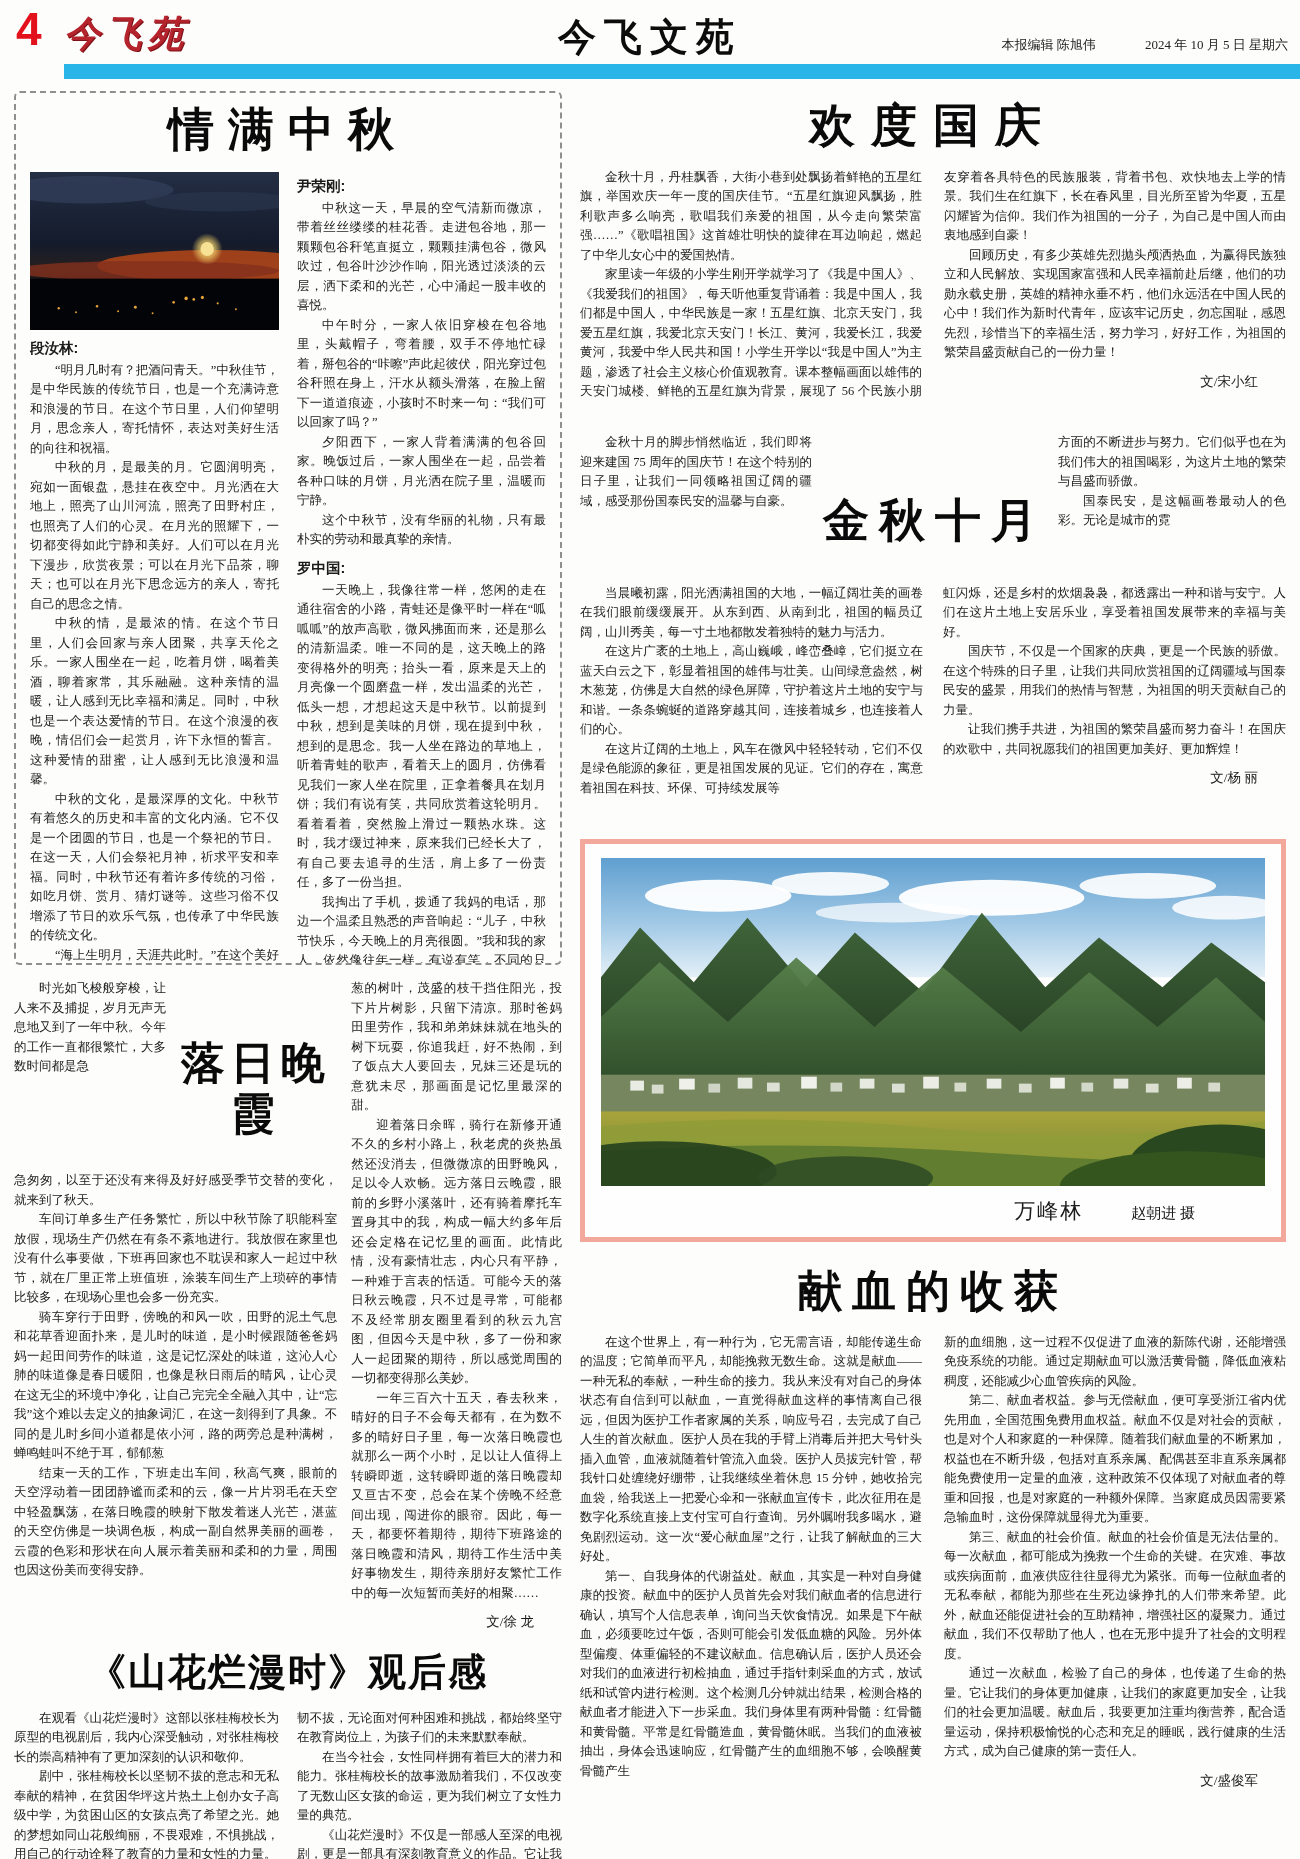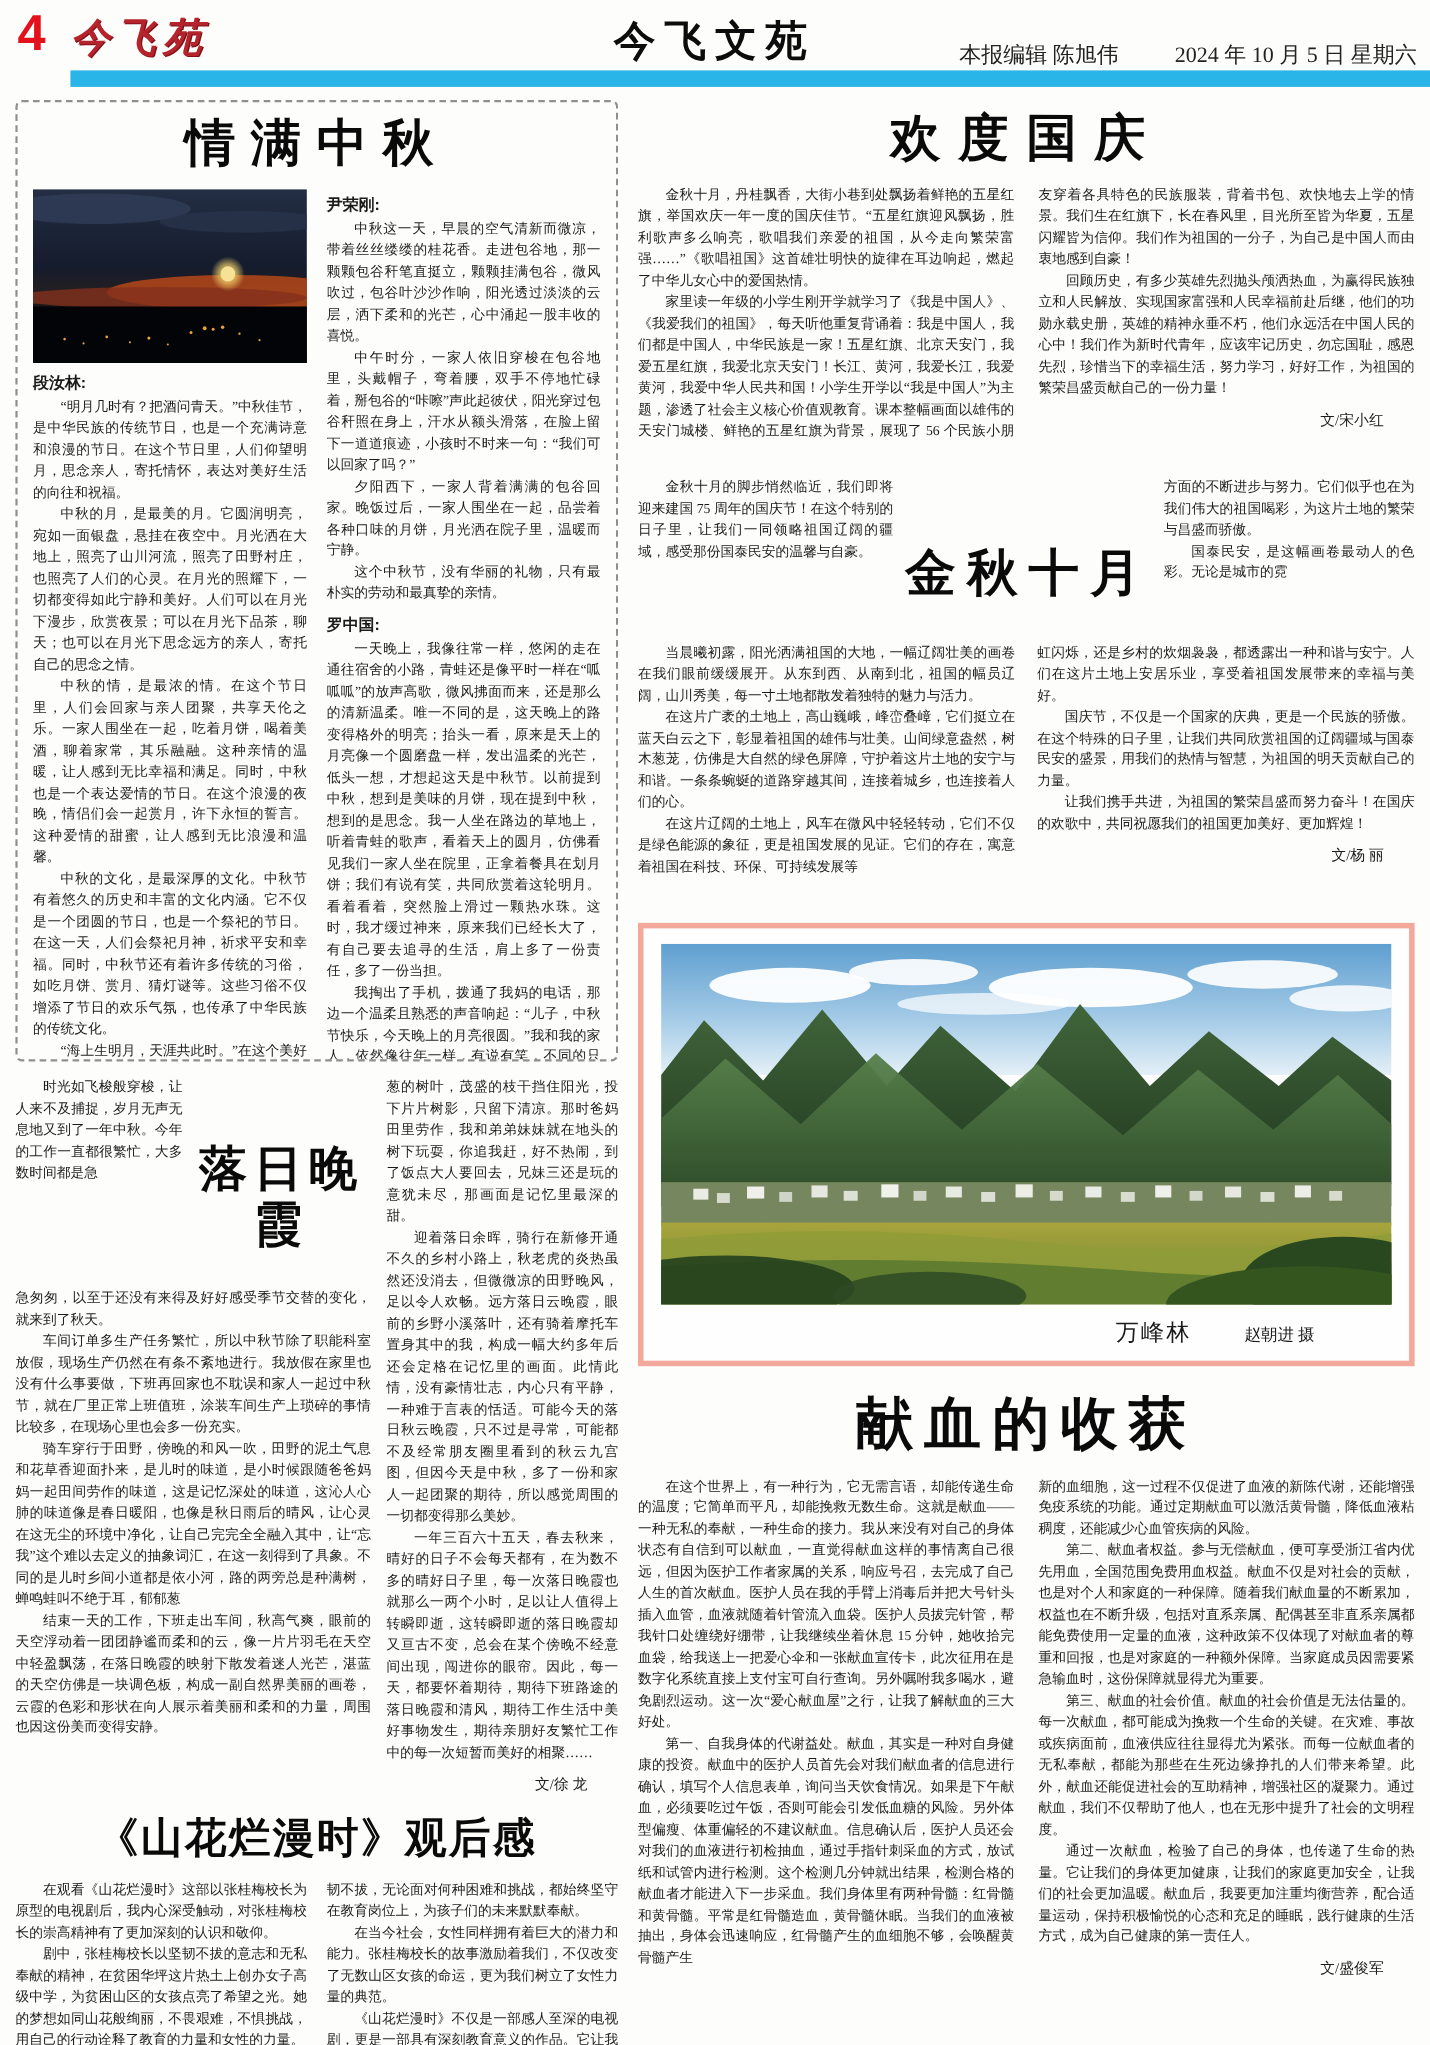--- a/index.html
+++ b/index.html
@@ -8,21 +8,21 @@
     font-family:"Liberation Serif","DejaVu Serif",serif;color:#1b1b1b;
     -webkit-font-smoothing:antialiased;
   }
   .hdr{position:relative;height:64px;}
   .page-num{position:absolute;left:16px;top:6px;font-family:"Liberation Sans",sans-serif;
     font-size:46px;font-weight:bold;color:#e3111c;line-height:1;}
   .logo{position:absolute;left:64px;top:10px;font-size:36px;color:#b5242d;font-weight:bold;
     font-style:italic;letter-spacing:6px;text-shadow:1px 1px 0 #7e1017;}
   .masthead{position:absolute;left:0;right:0;top:12px;text-align:center;
     font-family:"Liberation Sans",sans-serif;font-size:38px;font-weight:900;letter-spacing:8px;color:#0c0c0c;}
-  .meta{position:absolute;right:12px;top:36px;font-size:20px;color:#222;}
+  .meta{position:absolute;right:12px;top:36px;font-size:13px;color:#222;}
   .meta span{margin-left:46px;}
   .cyan-bar{height:15px;background:#29b5e8;margin-left:64px;}
 
   .cols{display:flex;gap:18px;padding:12px 14px 0;}
   .col-l{width:548px;flex:none;}
   .col-r{flex:1;min-width:0;}
 
   .art-title{text-align:center;font-family:"Liberation Sans","DejaVu Sans",sans-serif;
     font-weight:900;color:#0a0a0a;line-height:1.15;}
   .body-text p{margin:0;text-indent:2em;text-align:justify;font-size:12.5px;line-height:1.56;}
@@ -69,21 +69,21 @@
   
   .photo-frame{border:5px solid #f2a89a;padding:14px 16px 8px;margin-top:10px;background:#fffefe;}
   .wfl{width:100%;height:328px;display:block;}
   .photo-cap{display:flex;justify-content:flex-end;align-items:baseline;gap:48px;
     padding:0 70px 4px 0;margin-top:11px;}
   .cap-title{font-size:21px;letter-spacing:2px;}
   .cap-credit{font-size:15px;}
 
   
   .xianxue{margin-top:12px;height:560px;overflow:hidden;}
-  .xx-title{font-size:52px;letter-spacing:10px;margin:12px 0 16px;}
+  .xx-title{font-size:44px;letter-spacing:10px;margin:12px 0 16px;}
   .xx-cols{display:flex;gap:22px;}
   .xx-cols>div{flex:1;min-width:0;}
 </style>
 </head>
 <body>
 
 <div class="hdr">
   <div class="page-num">4</div>
   <div class="logo">今飞苑</div>
   <div class="masthead">今飞文苑</div>

